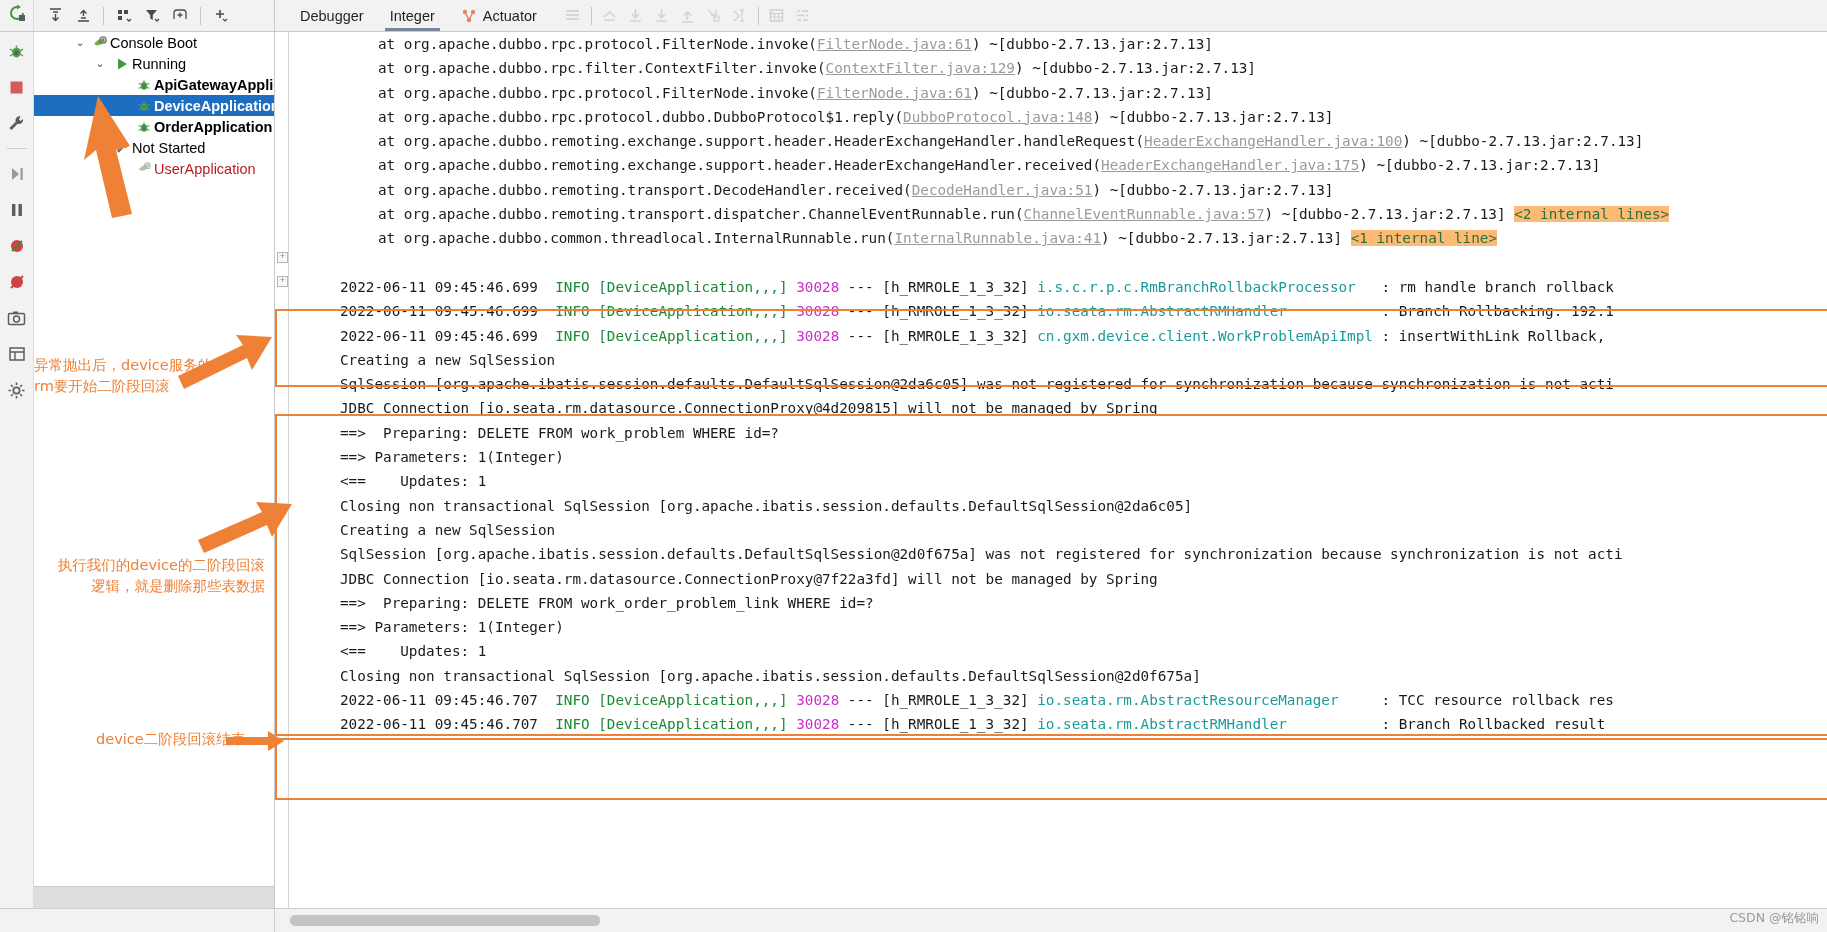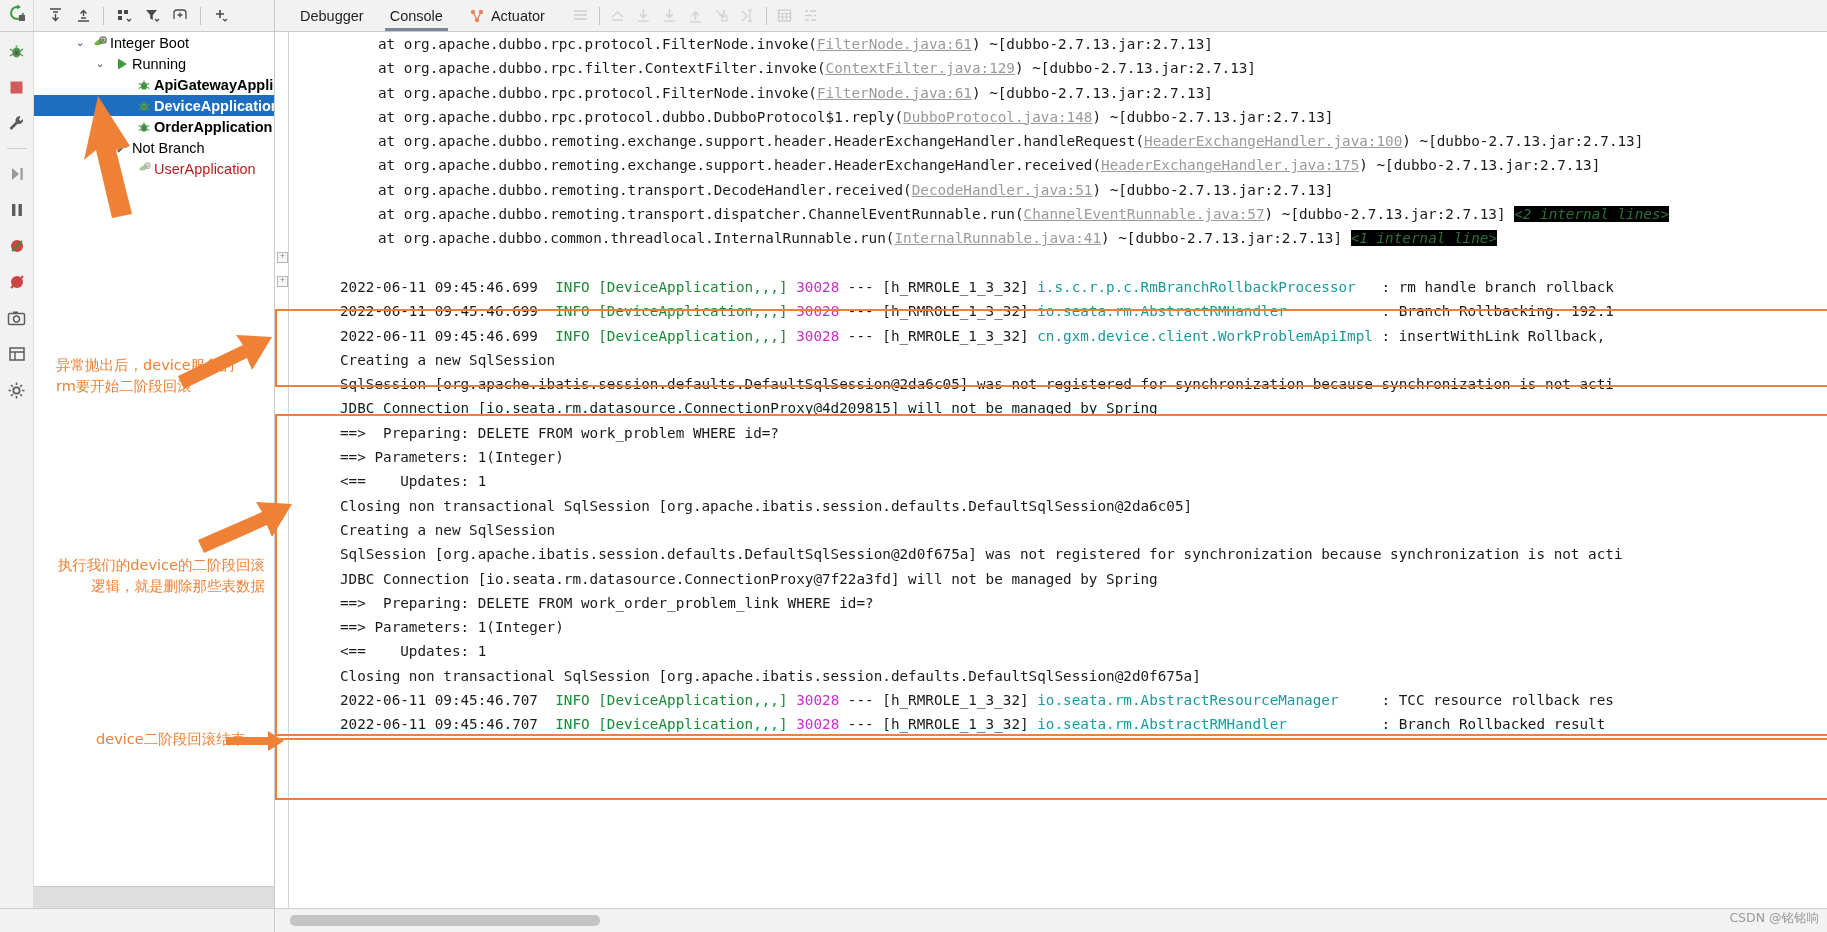--- a/index.html
+++ b/index.html
@@ -167,21 +167,21 @@
     padding-top: 0px;
   }
   .cline { height: 24.3px; white-space: pre; padding-left: 2px; margin-left: 48px; }
   .ind { padding-left: 40px; }
 
   
   .t-link { color: #9a9a9a; text-decoration: underline; }
   .t-green { color: #1a8a36; }
   .t-pink { color: #cb2fcb; }
   .t-teal { color: #1a9a9a; }
-  .t-internal { background: #000000; color: #2c6f3a; font-style: italic; }
+  .t-internal { background: #fdba74; color: #2c6f3a; }
 
   
   .obox {
     position: absolute;
     border: 2.5px solid #ef8136;
     pointer-events: none;
     z-index: 5;
   }
 
   
@@ -277,21 +277,21 @@
             <path d="M10 12l2 2 2-2" stroke="#4a4a4a" stroke-width="1.2" fill="none"></path>
           </svg>
       </div>
     </div>
 
     <div class="tb-console">
       <div class="tab">
         <span>Debugger</span>
       </div>
       <div class="tab active">
-        <span>Console</span>
+        <span>Integer</span>
       </div>
       <div class="tab">
         <span style="display:flex;align-items:center;">
           <svg width="16" height="16" viewBox="0 0 16 16">
             <circle cx="4" cy="4" r="2.2" fill="#e8845c"></circle>
               <circle cx="12" cy="4" r="2.2" fill="#e8845c"></circle>
             <circle cx="8" cy="12" r="2.2" fill="#e8845c"></circle>
             <path d="M4 4L8 12L12 4" stroke="#e8845c" stroke-width="1.3" fill="none"></path>
           </svg>
         </span>
@@ -427,21 +427,21 @@
     <div class="runtree">
       <div class="tree-row" style="padding-left:34px;">
         <span class="chev" style="position:absolute;left:38px;">⌄</span>
         <span class="ic" style="margin-left:22px;">
           <svg width="16" height="16" viewBox="0 0 16 16">
               <path d="M2 9c3-5 8-6 11-5-1 4-5 7-9 6z" fill="#6cb33f"></path>
               <circle cx="11" cy="5" r="3.2" fill="none" stroke="#6b6b6b" stroke-width="1.3"></circle>
               <path d="M11 3v2.3l1.5.9" stroke="#6b6b6b" stroke-width="1.1" fill="none"></path>
             </svg>
         </span>
-        <span class="lbl">Integer Boot</span>
+        <span class="lbl">Console Boot</span>
       </div>
 
       <div class="tree-row" style="padding-left:56px;">
         <span class="chev" style="position:absolute;left:58px;">⌄</span>
         <span class="ic" style="margin-left:22px;">
           <svg width="14" height="14" viewBox="0 0 14 14">
               <path d="M3 1.5v11l9-5.5z" fill="#3f9a3f"></path>
             </svg>
         </span>
         <span class="lbl">Running</span>
@@ -483,21 +483,21 @@
 
       </div>
 
       <div class="tree-row" style="padding-left:56px;">
         <span class="chev" style="position:absolute;left:58px;">⌄</span>
         <span class="ic" style="margin-left:22px;">
           <svg width="15" height="15" viewBox="0 0 16 16">
               <path d="M11.5 1.5a3.4 3.4 0 00-4.1 4.5L2 11.5l2 2 5.5-5.4a3.4 3.4 0 004.5-4.1L11.8 6.2 10 4.4z" fill="#6b6b6b"></path>
             </svg>
         </span>
-        <span class="lbl">Not Branch</span>
+        <span class="lbl">Not Started</span>
       </div>
 
       <div class="tree-row" style="padding-left:100px;">
         <span class="ic">
           <svg width="15" height="15" viewBox="0 0 16 16" opacity="0.75">
               <path d="M2 9c3-5 8-6 11-5-1 4-5 7-9 6z" fill="#8cb87a"></path>
               <circle cx="11" cy="5" r="3" fill="none" stroke="#9a9a9a" stroke-width="1.2"></circle>
             </svg>
         </span>
         <span class="lbl" style="color:#b91c1c;">UserApplication</span>
@@ -528,20 +528,20 @@
 
     <path d="M112 218 L96 150 L84 160 L98 96 L130 146 L116 150 L132 214 Z" fill="#ef8136"></path>
 
     <path d="M178 376 L243 345 L236 335 L272 337 L252 370 L247 358 L184 389 Z" fill="#ef8136"></path>
 
     <path d="M198 540 L262 512 L256 502 L292 504 L272 537 L267 525 L204 553 Z" fill="#ef8136"></path>
 
     <path d="M226 737 L268 737 L268 731 L284 741 L268 751 L268 745 L226 745 Z" fill="#ef8136"></path>
   </svg>
 
-  <div class="annot" style="left:56px; top:355px; width:210px;">异常抛出后，device服务的
+  <div class="annot" style="left:34px; top:355px; width:210px;">异常抛出后，device服务的
 rm要开始二阶段回滚</div>
   <div class="annot" style="left:50px; top:555px; width:215px;text-align:right;">执行我们的device的二阶段回滚
 逻辑，就是删除那些表数据</div>
   <div class="annot" style="left:96px; top:729px; width:160px;">device二阶段回滚结束</div>
 
   <div class="watermark">CSDN @铭铭响</div>
 </div>
 
 </body></html>

